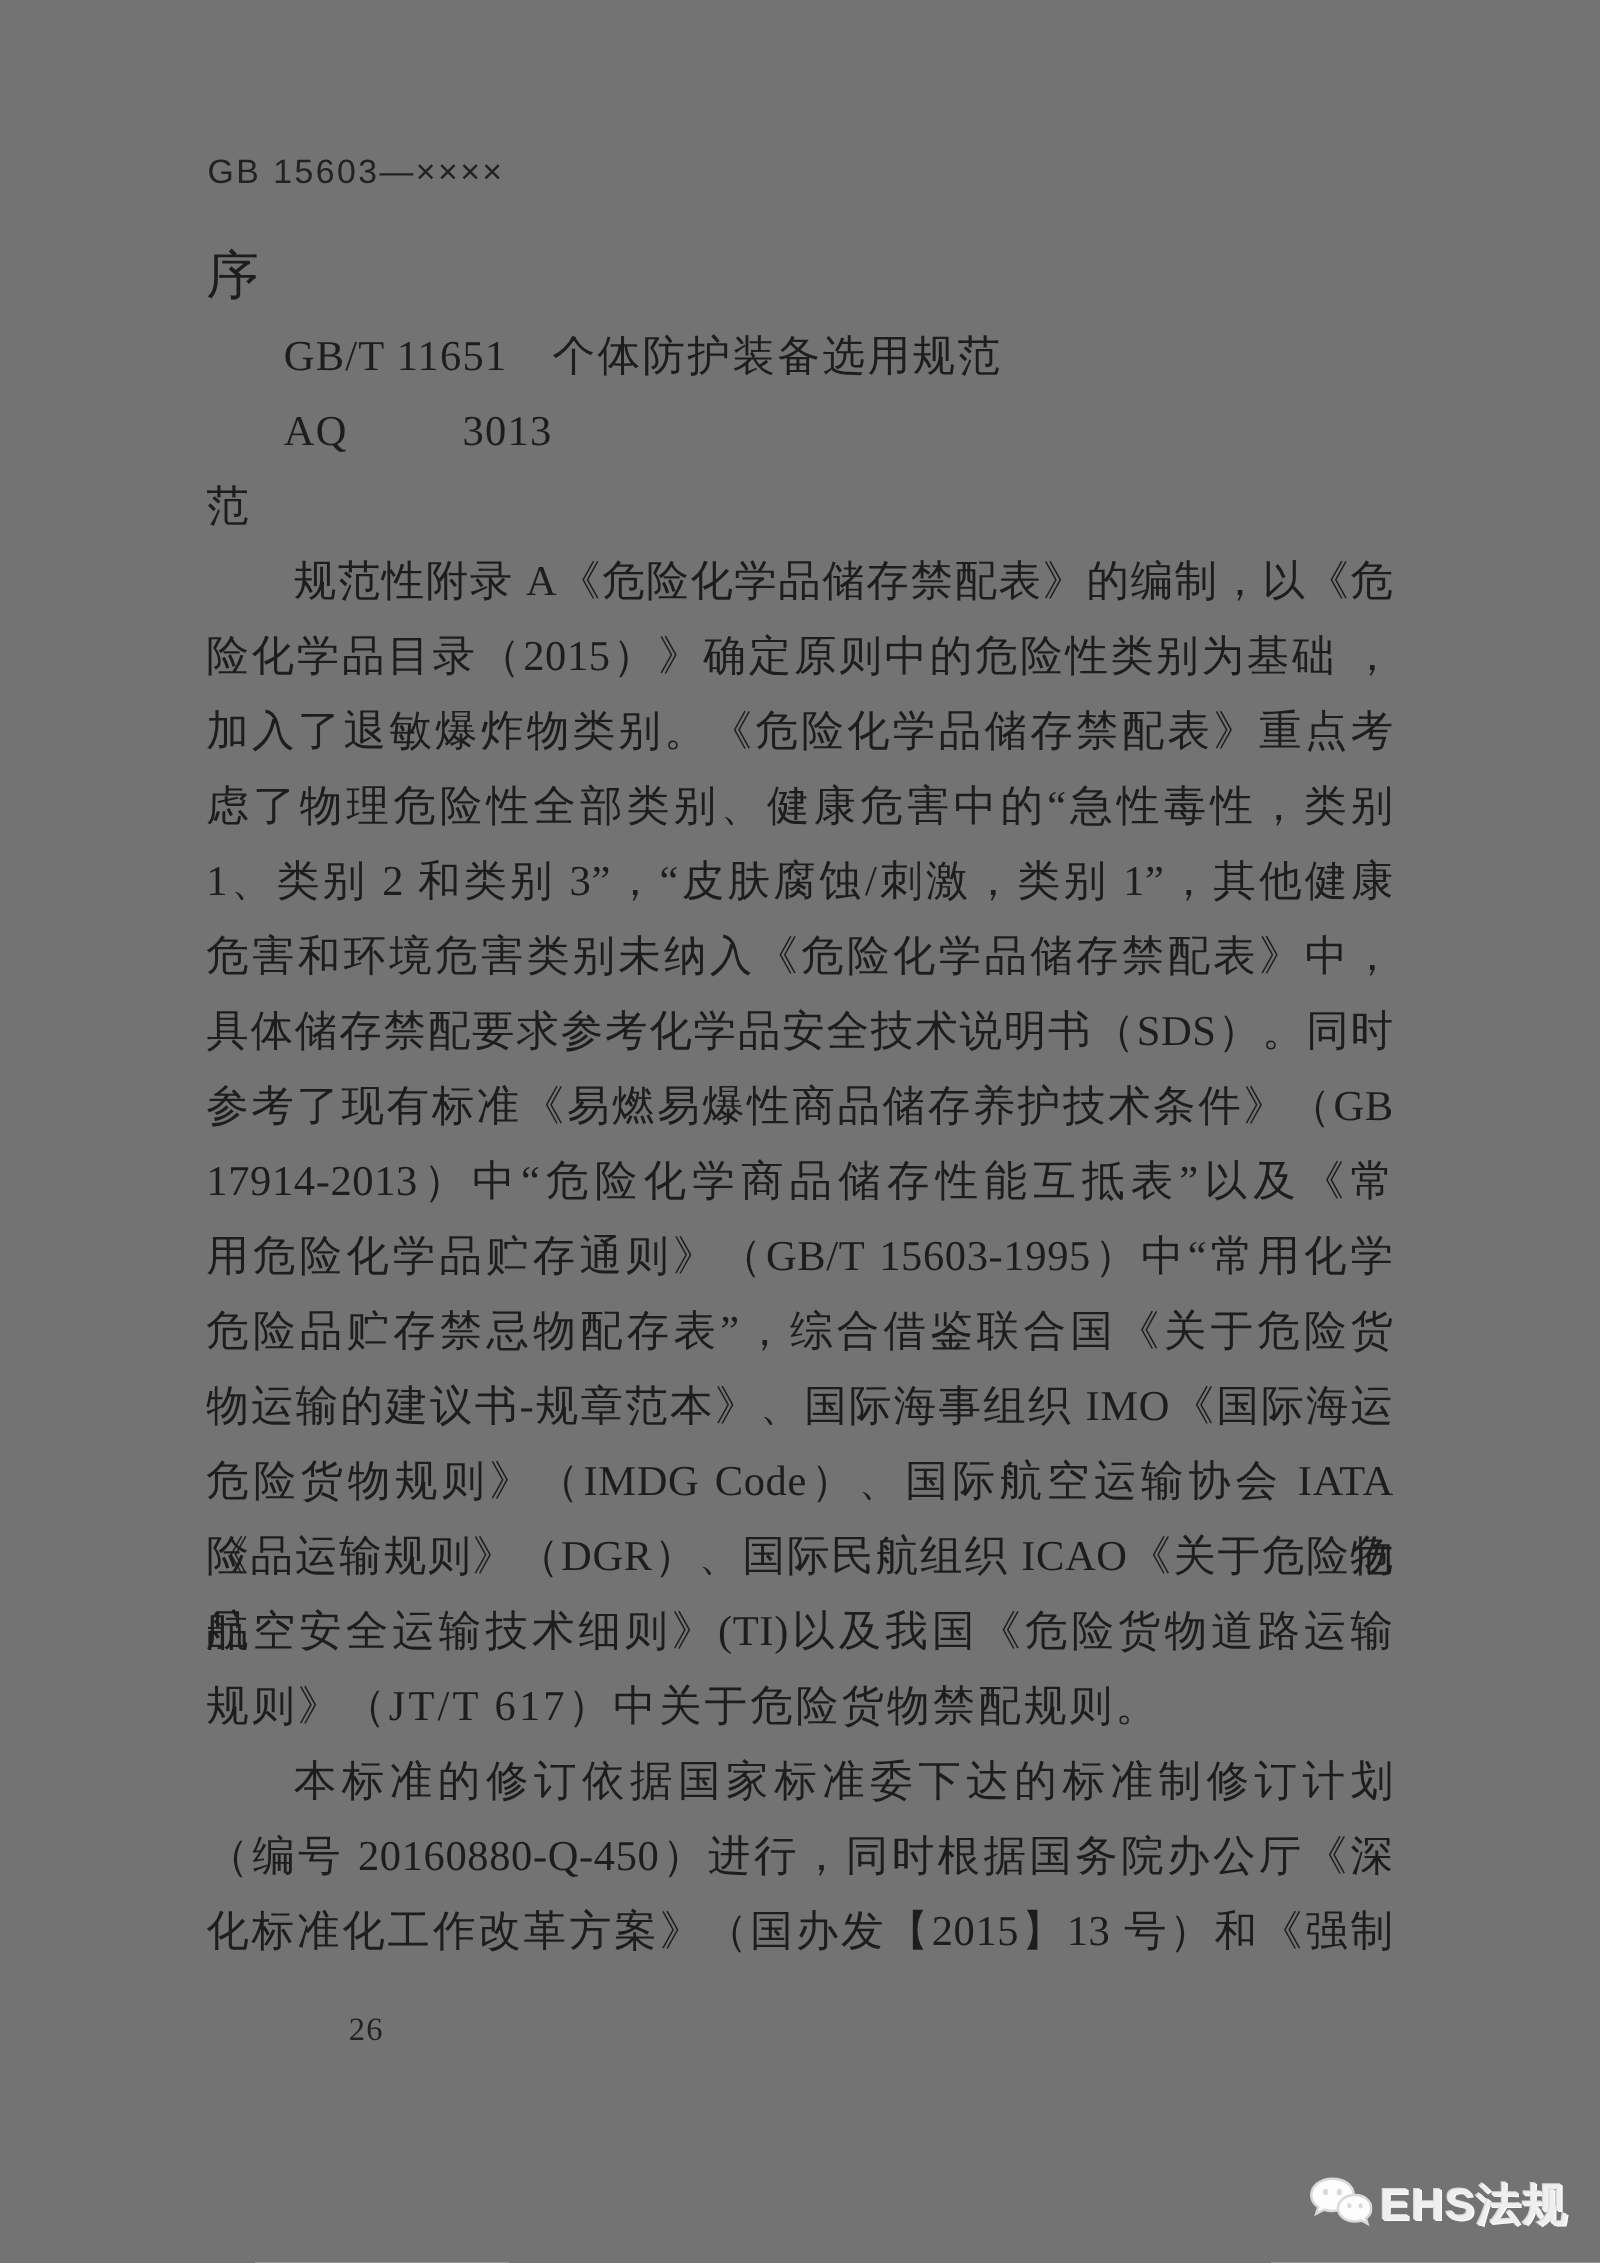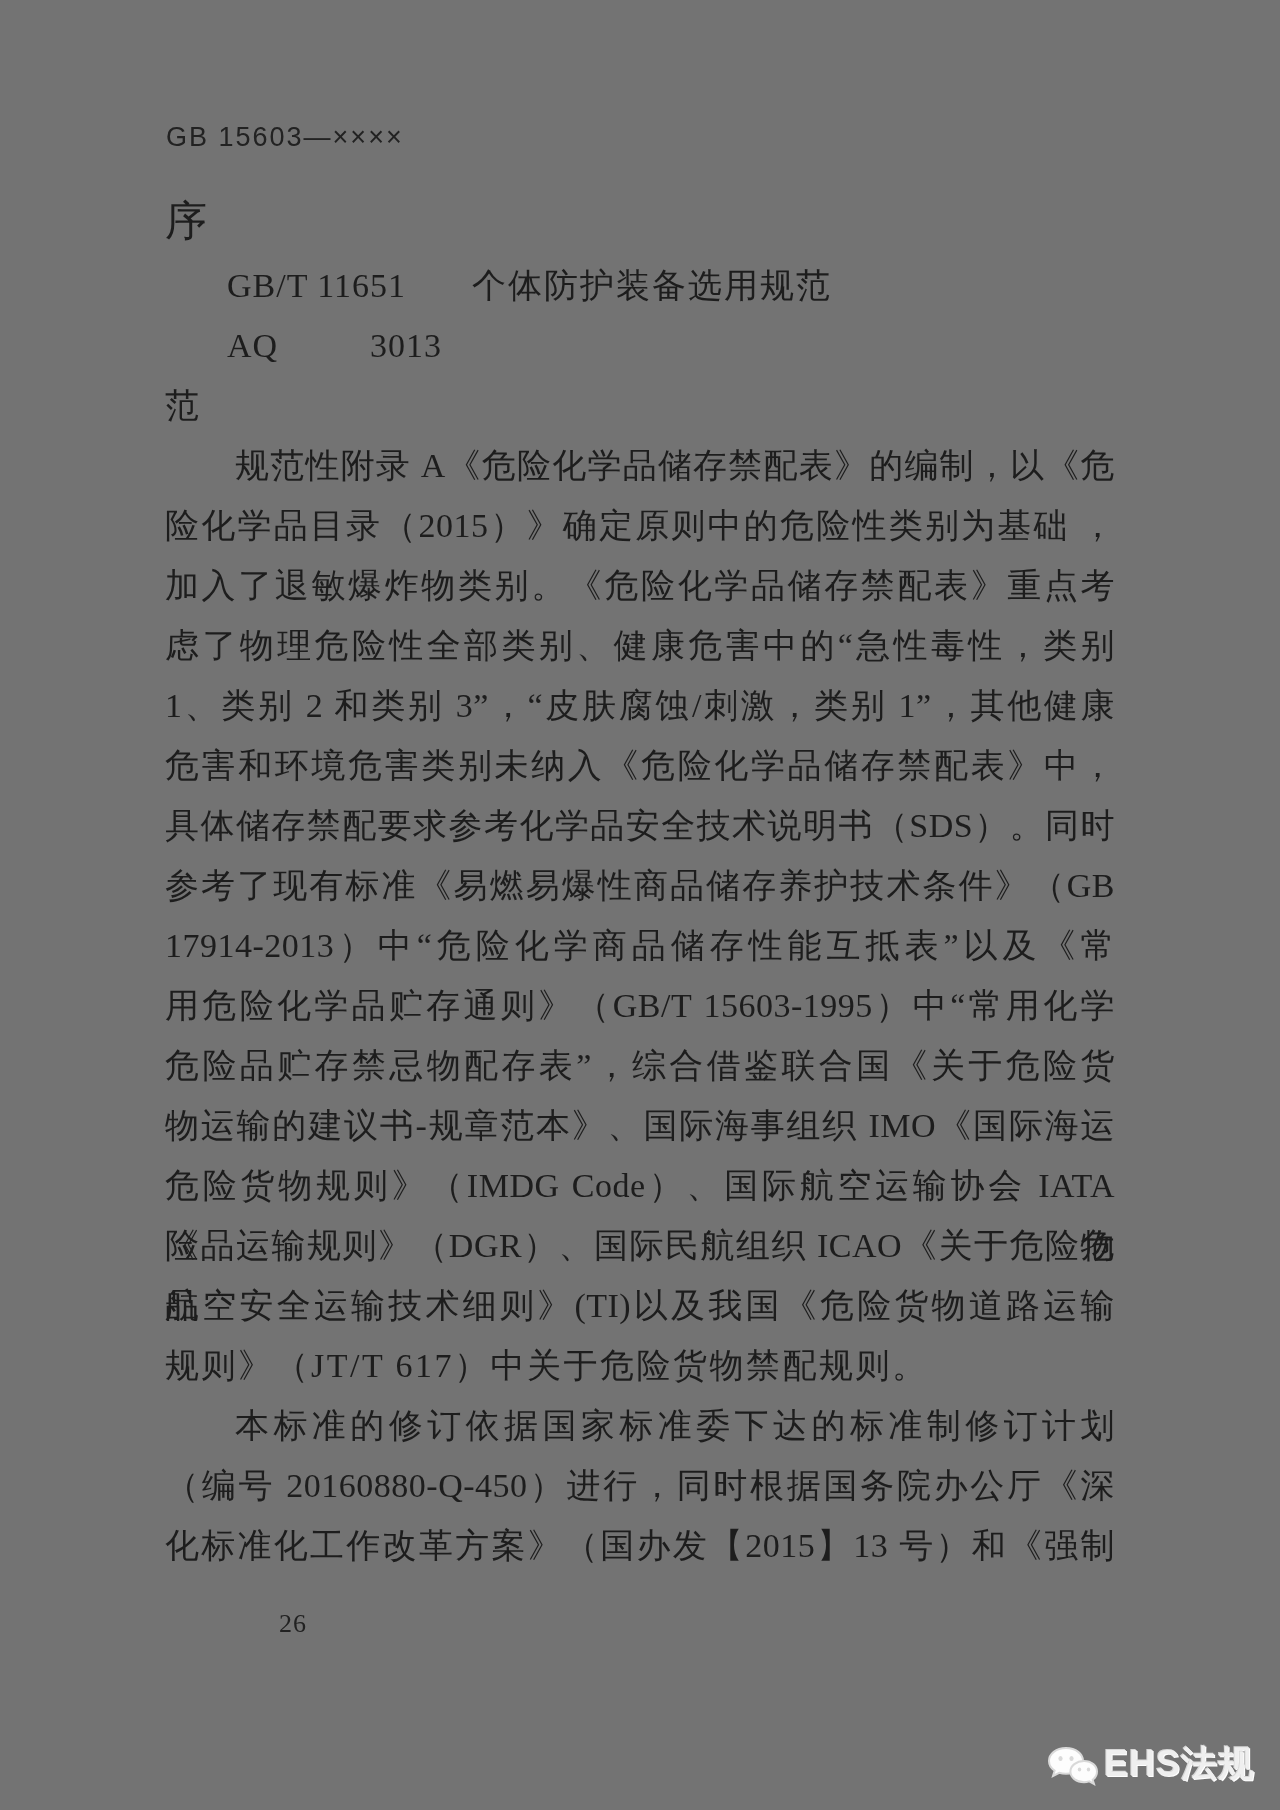--- a/index.html
+++ b/index.html
@@ -25,34 +25,34 @@
   .left { letter-spacing:2.5px; }
   .fill { white-space:normal; text-align:justify; text-align-last:justify; letter-spacing:0.5px; }
   .indent { text-indent:70px; }
 
   .heading {
     font-family:"Liberation Sans","DejaVu Sans",sans-serif;
     font-weight:bold; font-size:35px; text-indent:66px;
     text-align:left; text-align-last:left; white-space:nowrap; color:#111;
   }
 
-  .ref { display:flex; padding-left:62px;gap:18px; }
+  .ref { display:flex; padding-left:62px; }
   .ref-code { width:215px; flex:none; letter-spacing:1px; }
-  .ref-title { flex:1; letter-spacing:2px;margin-left:12px; }
+  .ref-title { flex:1; letter-spacing:2px; }
   .ref.fill { white-space:nowrap; }
   .ref.fill .ref-title { text-align:justify; text-align-last:justify; white-space:normal; letter-spacing:0.5px; }
 
   .page-number {
     position:absolute; left:279px; top:1609px;
     font-size:26px; letter-spacing:1px; color:#222;
   }
 
   .watermark {
     position:absolute; left:1046px; top:1740px;
-    display:flex; align-items:flex-end; gap:6px;
+    display:flex; align-items:flex-start; gap:6px;
   }
   .watermark-label {
     font-family:"Liberation Sans","DejaVu Sans",sans-serif;
     font-size:36px; font-weight:bold; color:#efefef;
     text-shadow:-1px -1px 0 #d6d6d6, 1px 1px 0 #ffffff;
     letter-spacing:1px;
   }
   .wechat-icon svg { display:block; }
 </style>
 </head>

